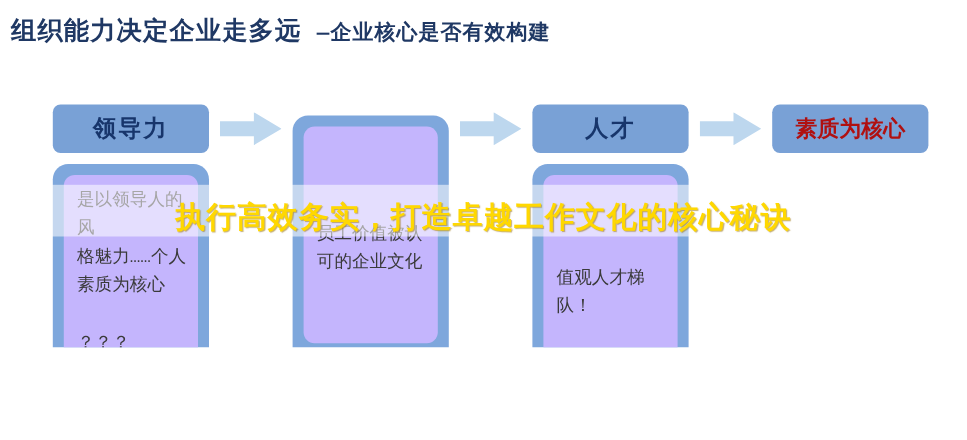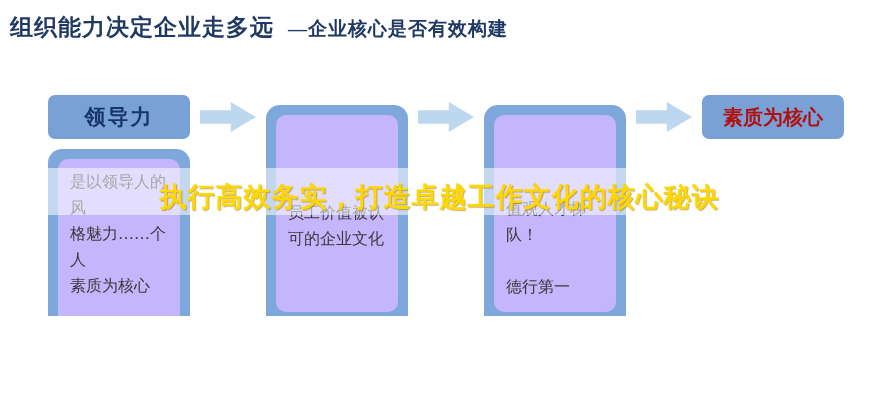--- a/index.html
+++ b/index.html
@@ -2,21 +2,21 @@
 <html><head>
 <meta charset="utf-8">
 <style>
   html, body { margin: 0; padding: 0; background: #ffffff; }
   .slide {
     position: relative;
     width: 879px;
     height: 316px;
     background: #ffffff;
     overflow: hidden;
-    font-family: Liberation Serif, serif;
+    font-family: Liberation Mono, monospace;
   }
   .title-bar {
     position: absolute;
     top: 12px;
     left: 10px;
     white-space: nowrap;
     color: #1f3864;
     font-weight: bold;
   }
   .title-main { font-size: 23px; letter-spacing: 1px; }
@@ -126,20 +126,21 @@
     <div class="col">
       <div class="panel">
         <div class="card pt2">员工价值被认
 可的企业文化</div>
       </div>
     </div>
 
     <div class="arrow"></div>
 
     <div class="col">
+      <div class="pill">人才</div>
       <div class="panel">
         <div class="card pt3">值观人才梯队！
 
 德行第一</div>
       </div>
     </div>
 
     <div class="arrow"></div>
 
     <div class="col">

